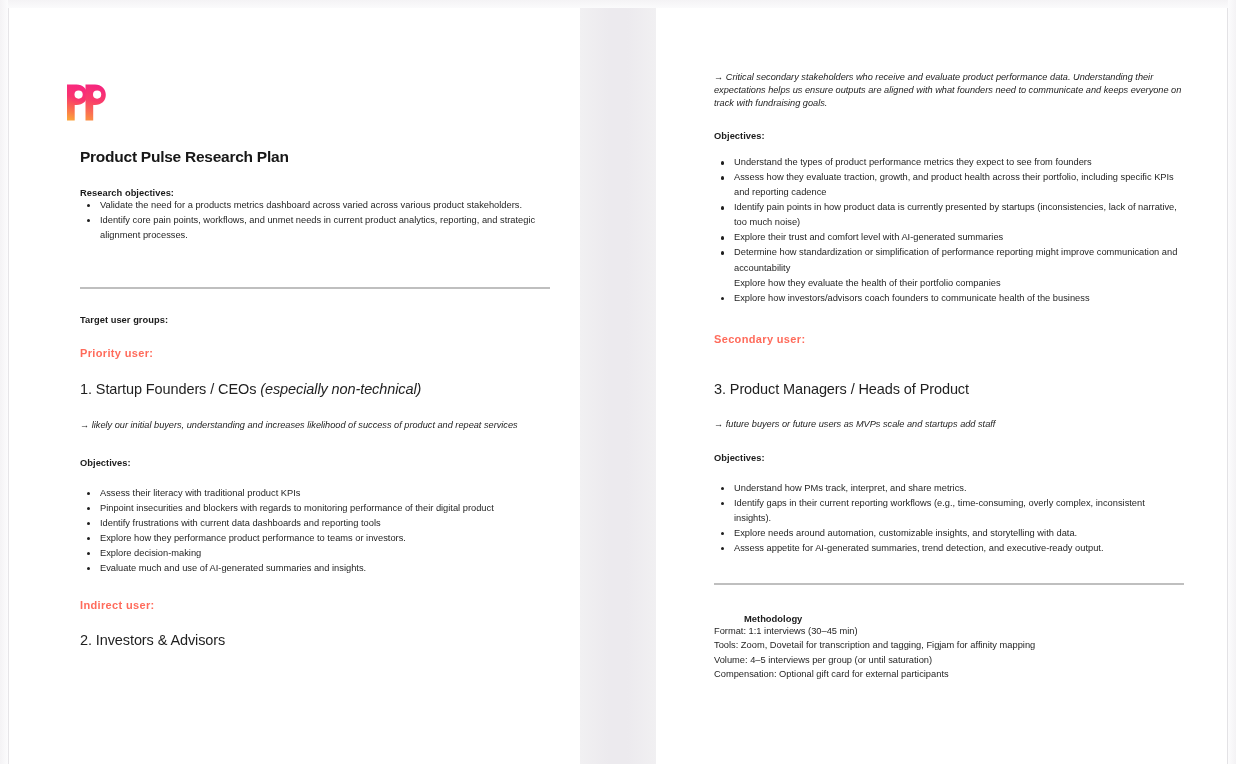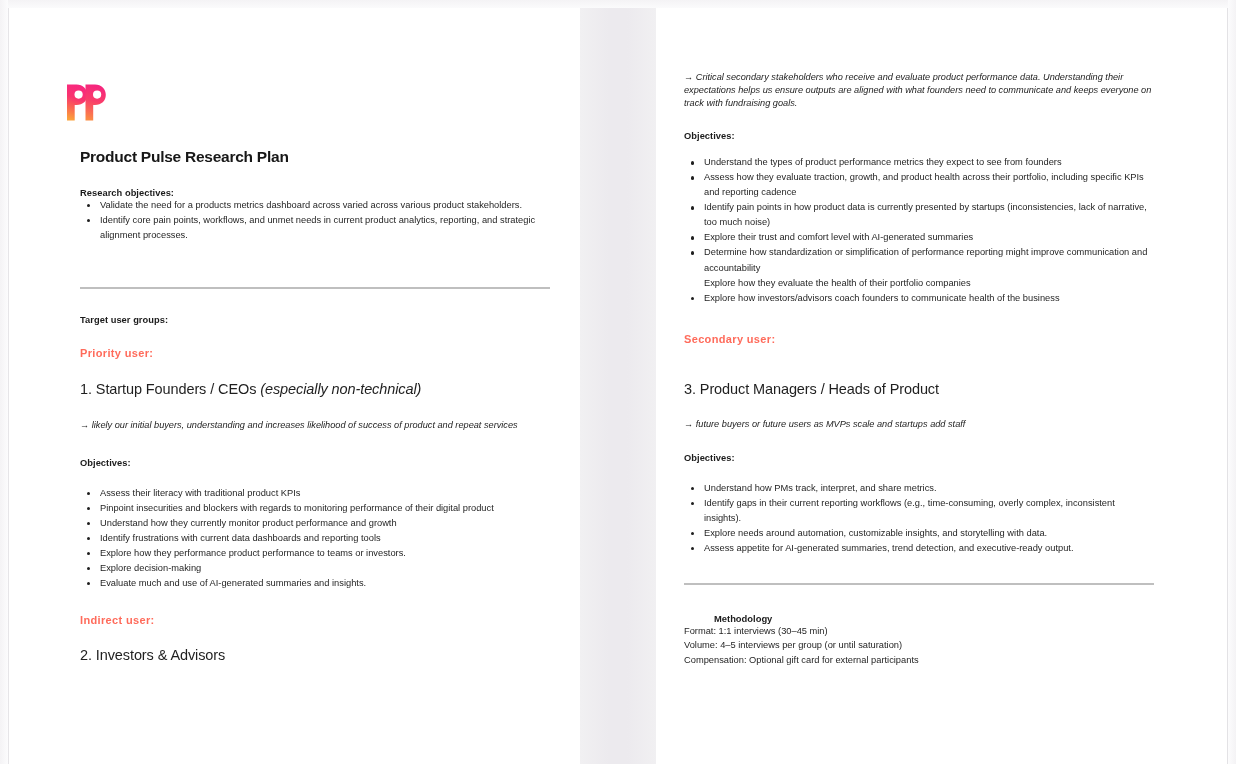--- a/index.html
+++ b/index.html
@@ -60,21 +60,21 @@
     position: absolute; right: 0; top: 0; width: 8px; height: 764px;
     background: linear-gradient(to left, #f4f3f5, #fcfcfd);
   }
 
   .col {
     position: absolute;
     top: 0;
     width: 470px;
   }
   .col-left  { left: 80px; }
-  .col-right { left: 684px; }
+  .col-right { left: 714px; }
 
   
   .logo {
     position: absolute;
     left: 64px;
     top: 76px;
     width: 46px;
     height: 48px;
   }
 
@@ -220,21 +220,20 @@
       <span>1. </span><span>Startup Founders / CEOs </span><em>(especially non-technical)</em>
     </div>
 
     <div class="note" style="margin-top:22px;">→ likely our initial buyers, understanding and increases likelihood of success of product and repeat services</div>
 
     <div class="label-bold" style="margin-top:26px;">Objectives:</div>
 
     <ul class="bullets" style="margin-top:18px;">
       <li>Assess their literacy with traditional product KPIs</li>
       <li>Pinpoint insecurities and blockers with regards to monitoring performance of their digital product</li>
-      <li>Understand how they currently monitor product performance and growth</li>
       <li>Identify frustrations with current data dashboards and reporting tools</li>
       <li>Explore how they performance product performance to teams or investors.</li>
       <li>Explore decision-making</li>
       <li>Evaluate much and use of AI-generated summaries and insights.</li>
     </ul>
 
     <div class="accent-label" style="margin-top:23px; color:#FF6B5B;">Indirect user:</div>
 
     <div class="group-heading" style="margin-top:21px;">2. Investors &amp; Advisors</div>
   </div>
@@ -268,17 +267,18 @@
       <li>Identify gaps in their current reporting workflows (e.g., time-consuming, overly complex, inconsistent insights).</li>
       <li>Explore needs around automation, customizable insights, and storytelling with data.</li>
       <li>Assess appetite for AI-generated summaries, trend detection, and executive-ready output.</li>
     </ul>
 
     <hr class="divider" style="margin-top:27px;">
 
     <div class="meth-title" style="margin-top:28px;">Methodology</div>
 
     <div class="meth-line">Format: 1:1 interviews (30–45 min)</div>
+    <div class="meth-line">Tools: Zoom, Dovetail for transcription and tagging, Figjam for affinity mapping</div>
     <div class="meth-line">Volume: 4–5 interviews per group (or until saturation)</div>
     <div class="meth-line">Compensation: Optional gift card for external participants</div>
   </div>
 
 </div>
 
 </body></html>

